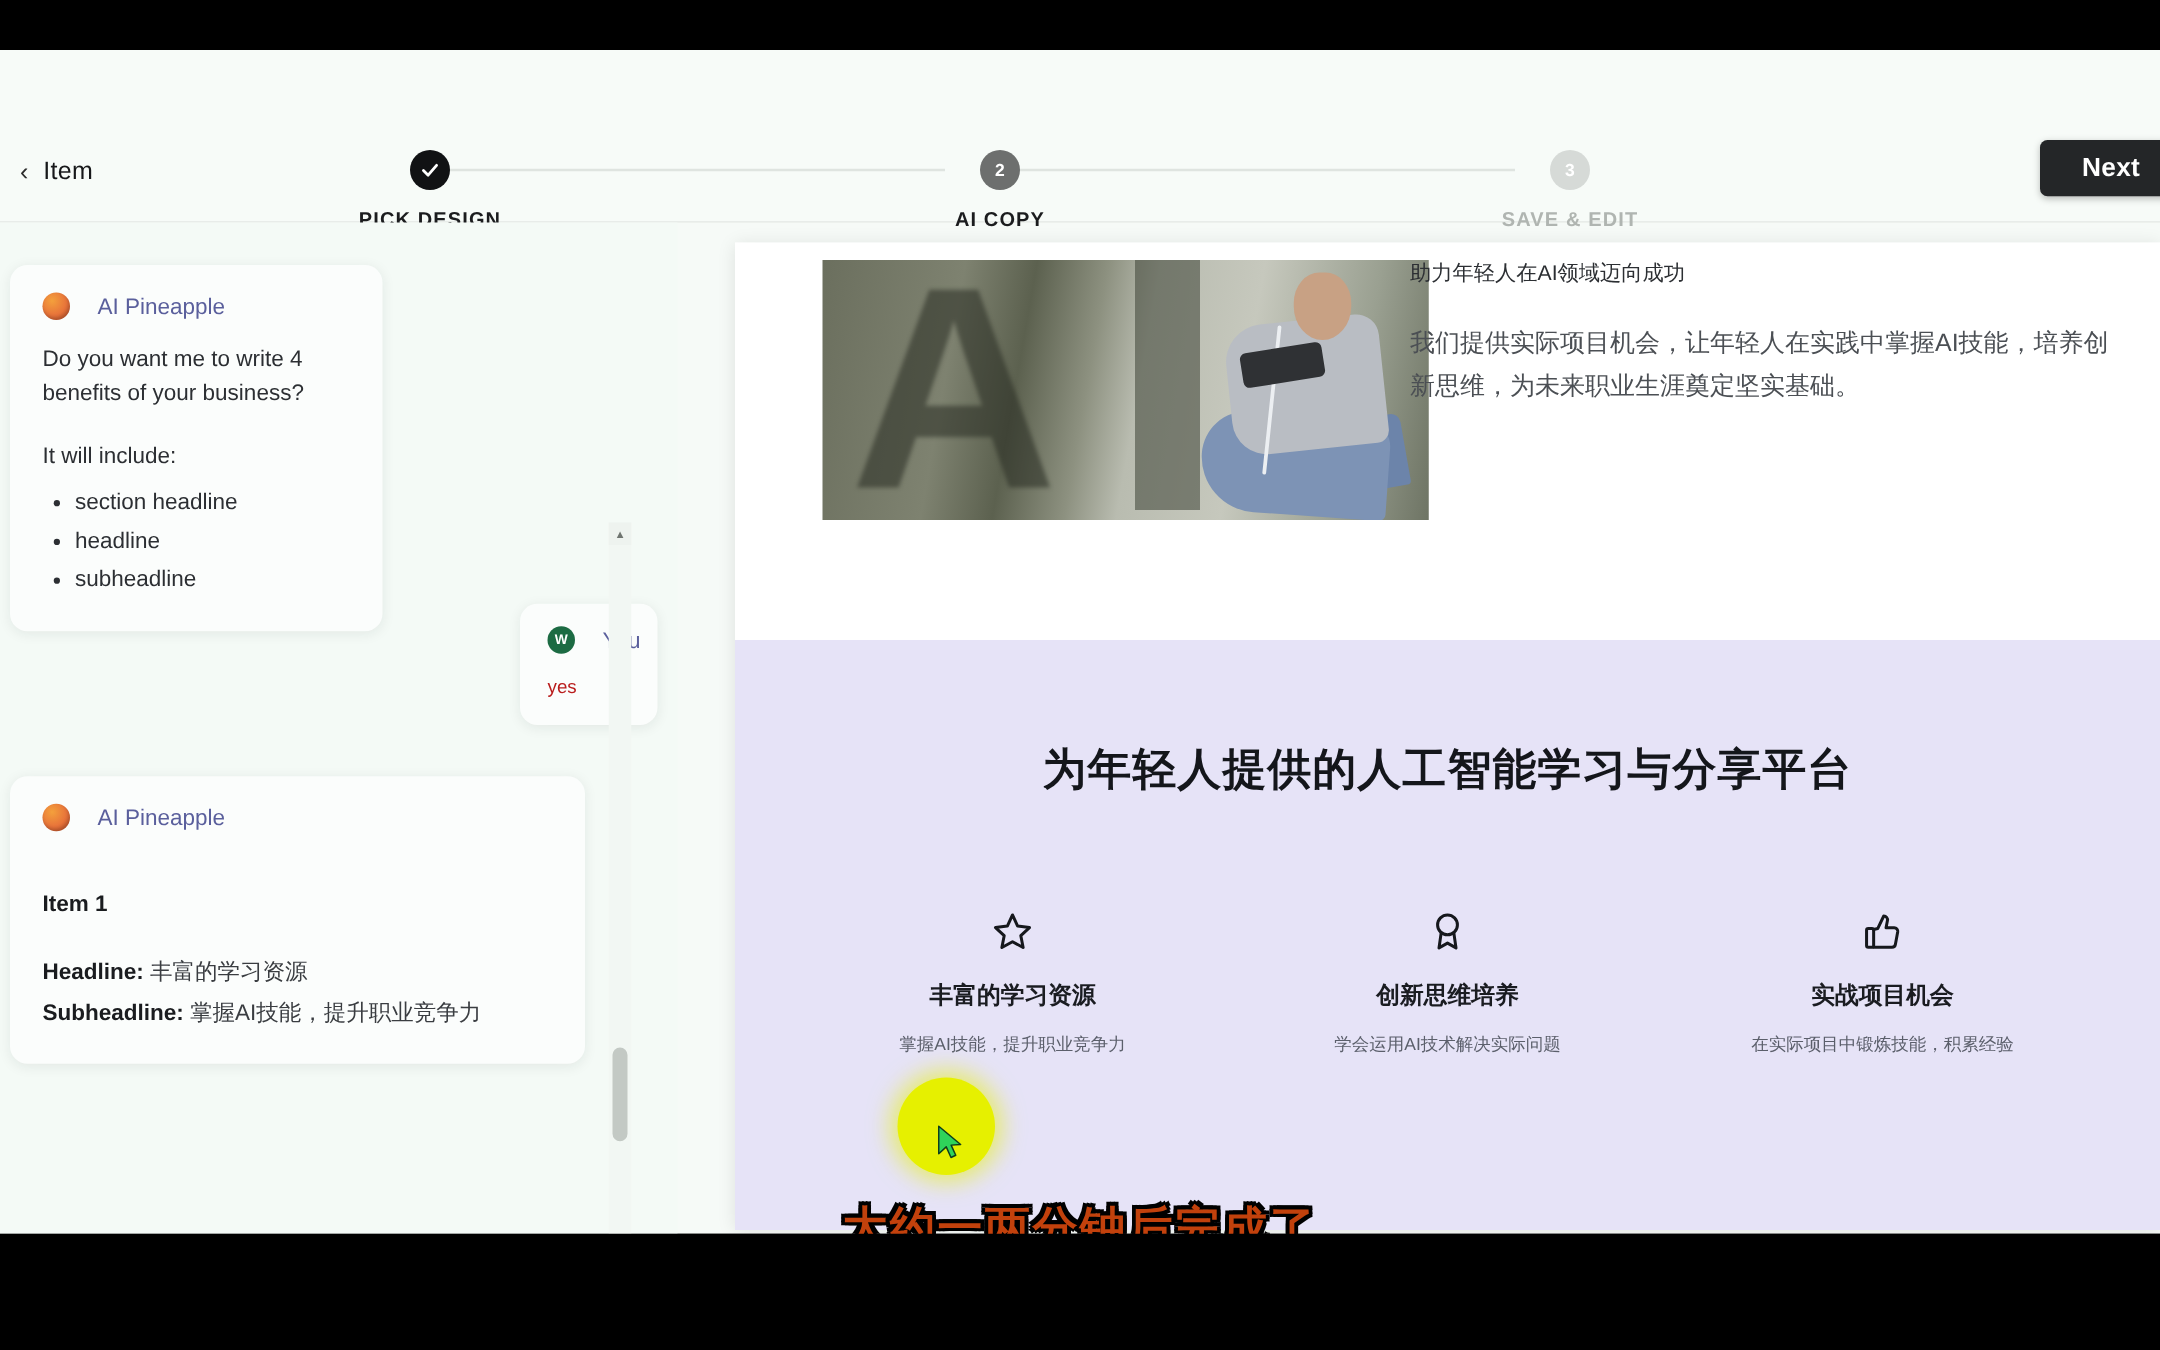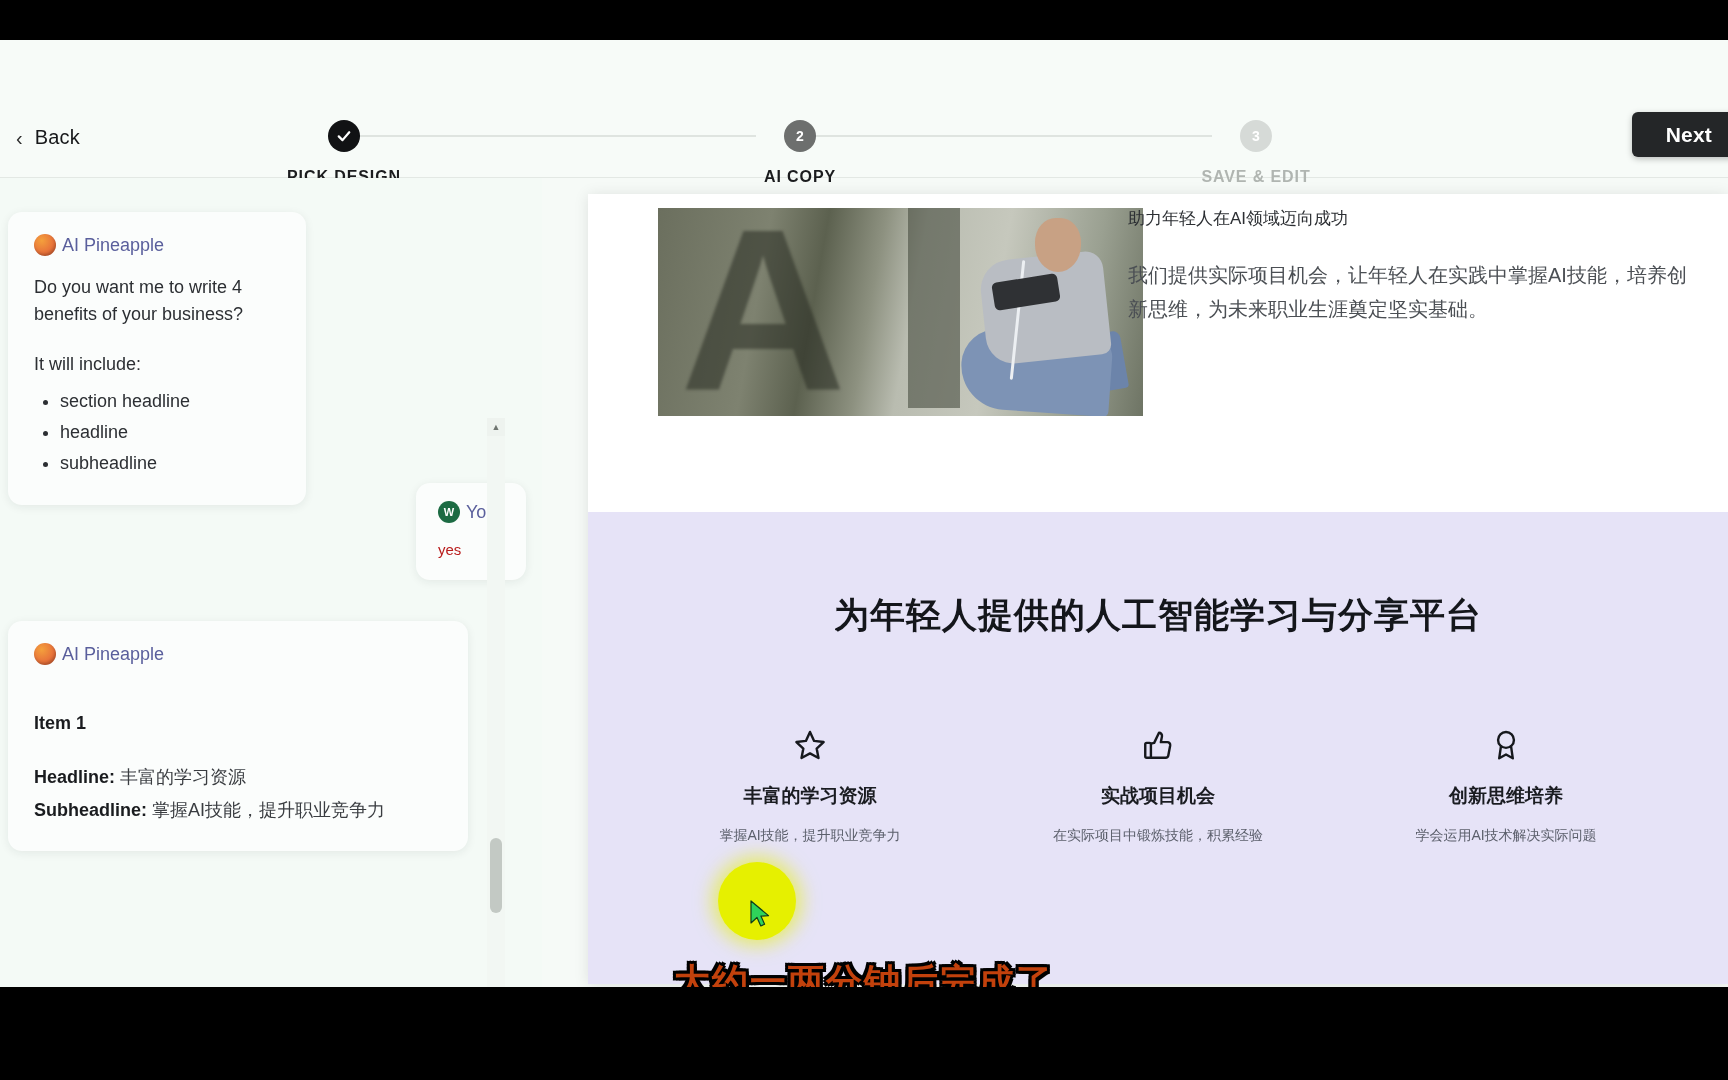--- a/index.html
+++ b/index.html
@@ -67,21 +67,21 @@
 
   .bubble {
     background:#fbfdfc; border-radius:14px;
     box-shadow:0 2px 10px rgba(30,40,35,.08);
     padding:22px 26px 26px 26px;
   }
   .bubble.ai-1 { position:absolute; left:8px; top:34px; width:298px; }
   .bubble.ai-2 { position:absolute; left:8px; top:443px; width:460px; }
   .bubble.you  { position:absolute; left:416px; top:305px; width:110px; padding:18px 22px 22px 22px; }
 
-  .sender { display:flex; align-items:center; gap:6px; margin-bottom:18px; }
+  .sender { display:flex; align-items:center; gap:22px; margin-bottom:18px; }
   .avatar { width:22px; height:22px; border-radius:50%; flex:0 0 auto; }
   .avatar.pineapple {
     background: radial-gradient(circle at 35% 30%, #f4a03c 0%, #e8743a 55%, #c9542e 100%);
     box-shadow: inset -1px -2px 3px rgba(0,0,0,.2);
   }
   .avatar.you-av {
     background:#1c6b43; color:#fff; font-size:11px; font-weight:700;
     display:flex; align-items:center; justify-content:center;
   }
   .sender-name { font-size:18px; color:#5a5f9c; font-weight:500; }
@@ -214,21 +214,21 @@
 <div class="screen">
 
   <div class="bar-top"></div>
 
   <div class="app">
 
     <div class="header">
 
       <button class="back-btn">
         <span class="back-chev">‹</span>
-        <span class="back-label">Back</span>
+        <span class="back-label">Item</span>
       </button>
 
       <div class="stepper">
         <div class="step-line" style="left:44px; width:412px;"></div>
         <div class="step-line" style="left:500px; width:412px;"></div>
 
         <div class="step done" style="left:44px;">
           <div class="dot">
             <svg class="check-glyph" viewBox="0 0 24 24">
               <path d="M5 12.5 L10 17.5 L19 7" fill="none" stroke="#ffffff" stroke-width="3" stroke-linecap="round" stroke-linejoin="round"></path>
@@ -340,39 +340,39 @@
                   </svg>
                 </div>
                 <div class="fh">丰富的学习资源</div>
                 <div class="fs">掌握AI技能，提升职业竞争力</div>
               </div>
 
 
               <div class="feature">
                 <div class="ficon">
                   <svg viewBox="0 0 24 24" fill="none" stroke="#16181d" stroke-width="1.7" stroke-linecap="round" stroke-linejoin="round">
+                    <circle cx="12" cy="8.4" r="5.6"></circle>
+                    <path d="M8.4 13.1 L7.2 21.4 L12 18.7 L16.8 21.4 L15.6 13.1"></path>
+                  </svg>
+                </div>
+                <div class="fh">创新思维培养</div>
+                <div class="fs">学会运用AI技术解决实际问题</div>
+              </div>
+
+              <div class="feature">
+                <div class="ficon">
+                  <svg viewBox="0 0 24 24" fill="none" stroke="#16181d" stroke-width="1.7" stroke-linecap="round" stroke-linejoin="round">
                     <path d="M7 21h10.3a2 2 0 0 0 2-1.7l1.3-7a2 2 0 0 0-2-2.3H14l.8-4.1A2.1 2.1 0 0 0 12.7 3.4L9.3 10.5 7 11"></path>
                     <rect x="3" y="10.5" width="4" height="10.5" rx="1"></rect>
                   </svg>
                 </div>
                 <div class="fh">实战项目机会</div>
                 <div class="fs">在实际项目中锻炼技能，积累经验</div>
               </div>
 
-              <div class="feature">
-                <div class="ficon">
-                  <svg viewBox="0 0 24 24" fill="none" stroke="#16181d" stroke-width="1.7" stroke-linecap="round" stroke-linejoin="round">
-                    <circle cx="12" cy="8.4" r="5.6"></circle>
-                    <path d="M8.4 13.1 L7.2 21.4 L12 18.7 L16.8 21.4 L15.6 13.1"></path>
-                  </svg>
-                </div>
-                <div class="fh">创新思维培养</div>
-                <div class="fs">学会运用AI技术解决实际问题</div>
-              </div>
-
             </div>
           </div>
 
         </div>
       </div>
 
       <div class="cursor-halo"></div>
       <svg class="cursor-arrow" viewBox="0 0 22 30">
         <path d="M2 1 L2 23 L8 17.5 L11.8 26 L15.6 24.2 L11.9 16.1 L19.5 15.6 Z" fill="#2fd35a" stroke="#0f3d1c" stroke-width="1.2" stroke-linejoin="round"></path>
       </svg>

